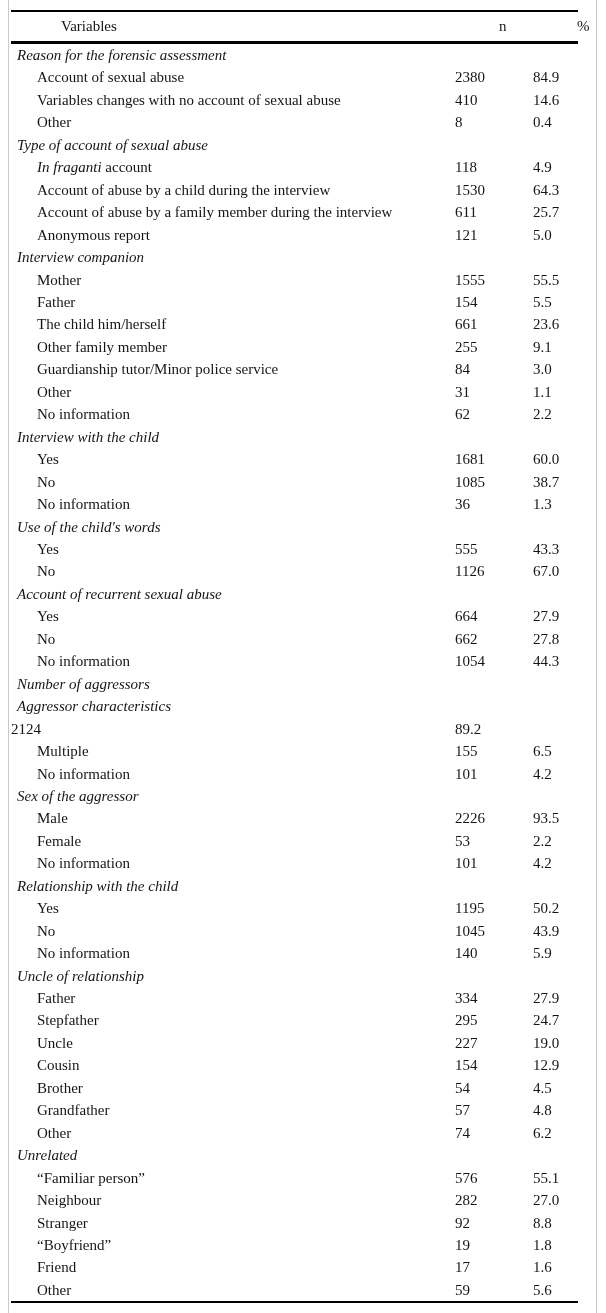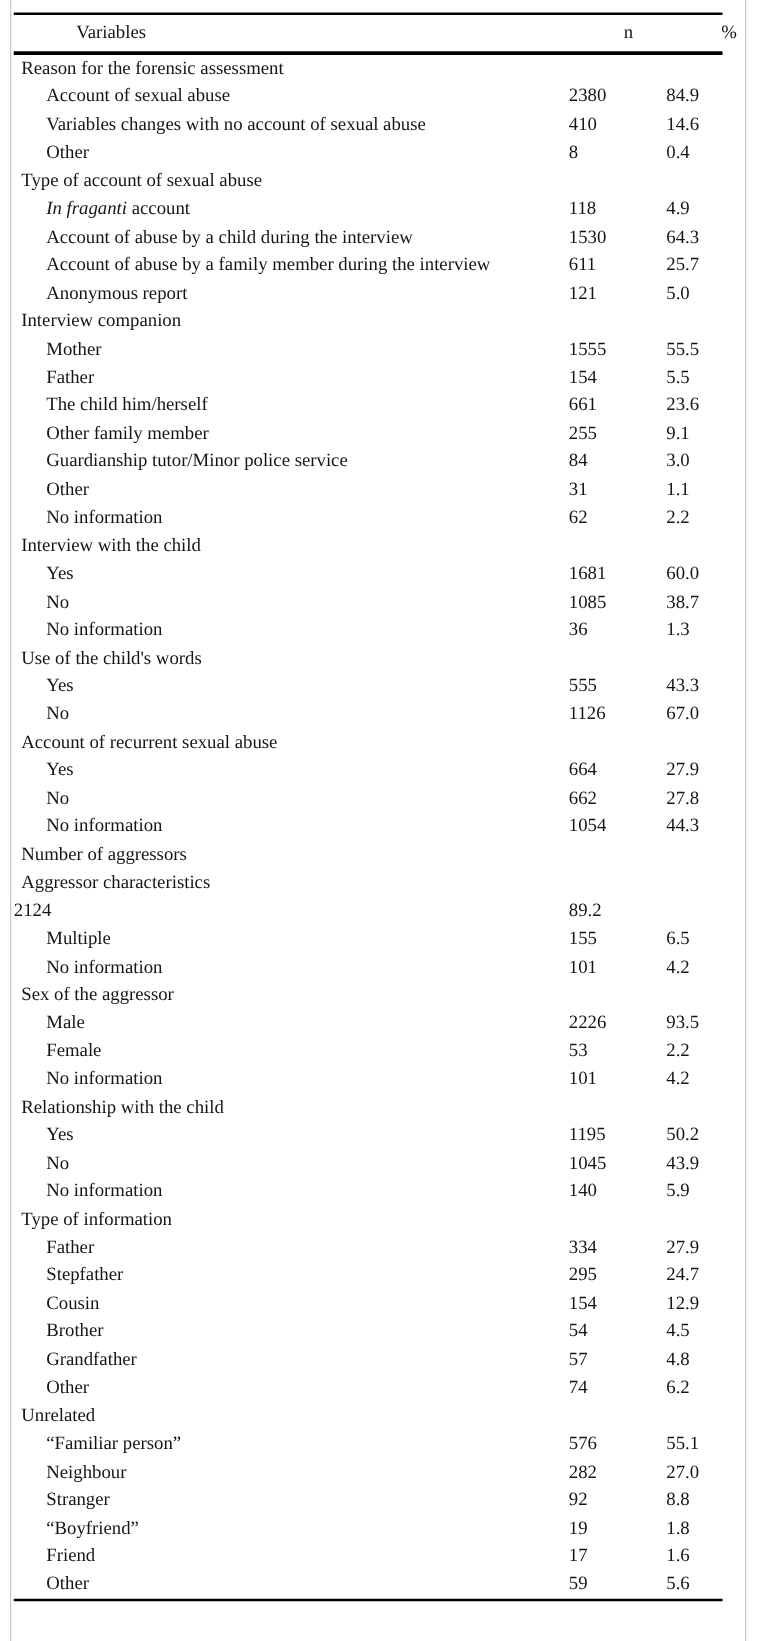--- a/index.html
+++ b/index.html
@@ -47,20 +47,21 @@
   .hdr-row .c-label { padding-left: 6px; }
   .t-body { width: 100%; }
   .row {
     display: grid;
     grid-template-columns: 444px 78px 1fr;
     height: 22.46px;
     line-height: 22.46px;
     white-space: nowrap;
   }
   .row.section .c-label {
+    font-style: italic;
     padding-left: 6px;
   }
   .row.item .c-label {
     padding-left: 26px;
   }
   .c-label { overflow: hidden; }
 </style>
 </head>
 <body>
 
@@ -273,33 +274,38 @@
         <span class="c-label">No</span>
         <span class="c-n">1045</span>
         <span class="c-pct">43.9</span>
       </div>
       <div class="row item">
         <span class="c-label">No information</span>
         <span class="c-n">140</span>
         <span class="c-pct">5.9</span>
       </div>
       <div class="row section">
-        <span class="c-label">Type of information</span>
+        <span class="c-label">Uncle of relationship</span>
         <span class="c-n"></span>
         <span class="c-pct"></span>
       </div>
       <div class="row item">
         <span class="c-label">Father</span>
         <span class="c-n">334</span>
         <span class="c-pct">27.9</span>
       </div>
       <div class="row item">
         <span class="c-label">Stepfather</span>
         <span class="c-n">295</span>
         <span class="c-pct">24.7</span>
+      </div>
+      <div class="row item">
+        <span class="c-label">Uncle</span>
+        <span class="c-n">227</span>
+        <span class="c-pct">19.0</span>
       </div>
       <div class="row item">
         <span class="c-label">Cousin</span>
         <span class="c-n">154</span>
         <span class="c-pct">12.9</span>
       </div>
       <div class="row item">
         <span class="c-label">Brother</span>
         <span class="c-n">54</span>
         <span class="c-pct">4.5</span>

